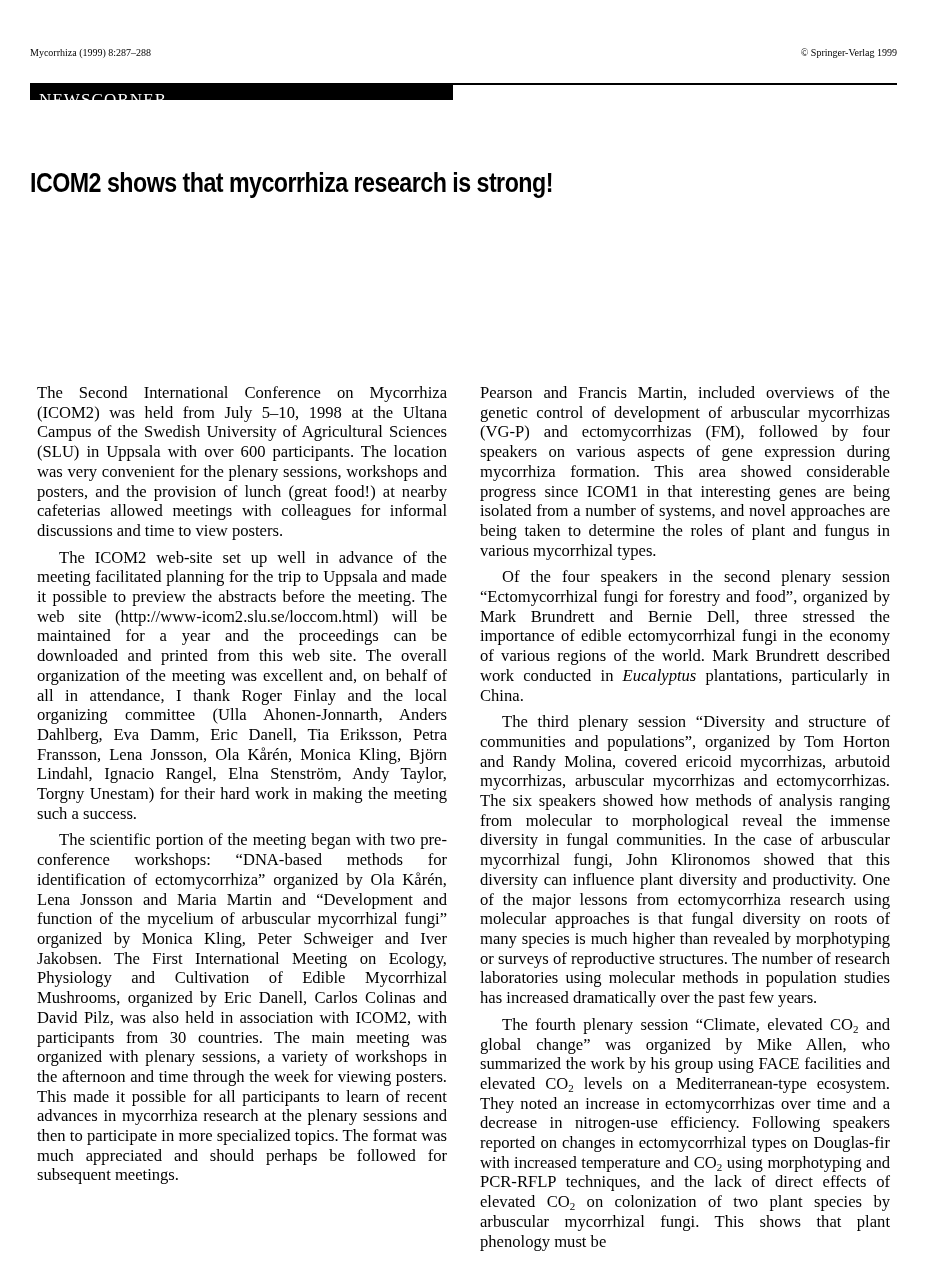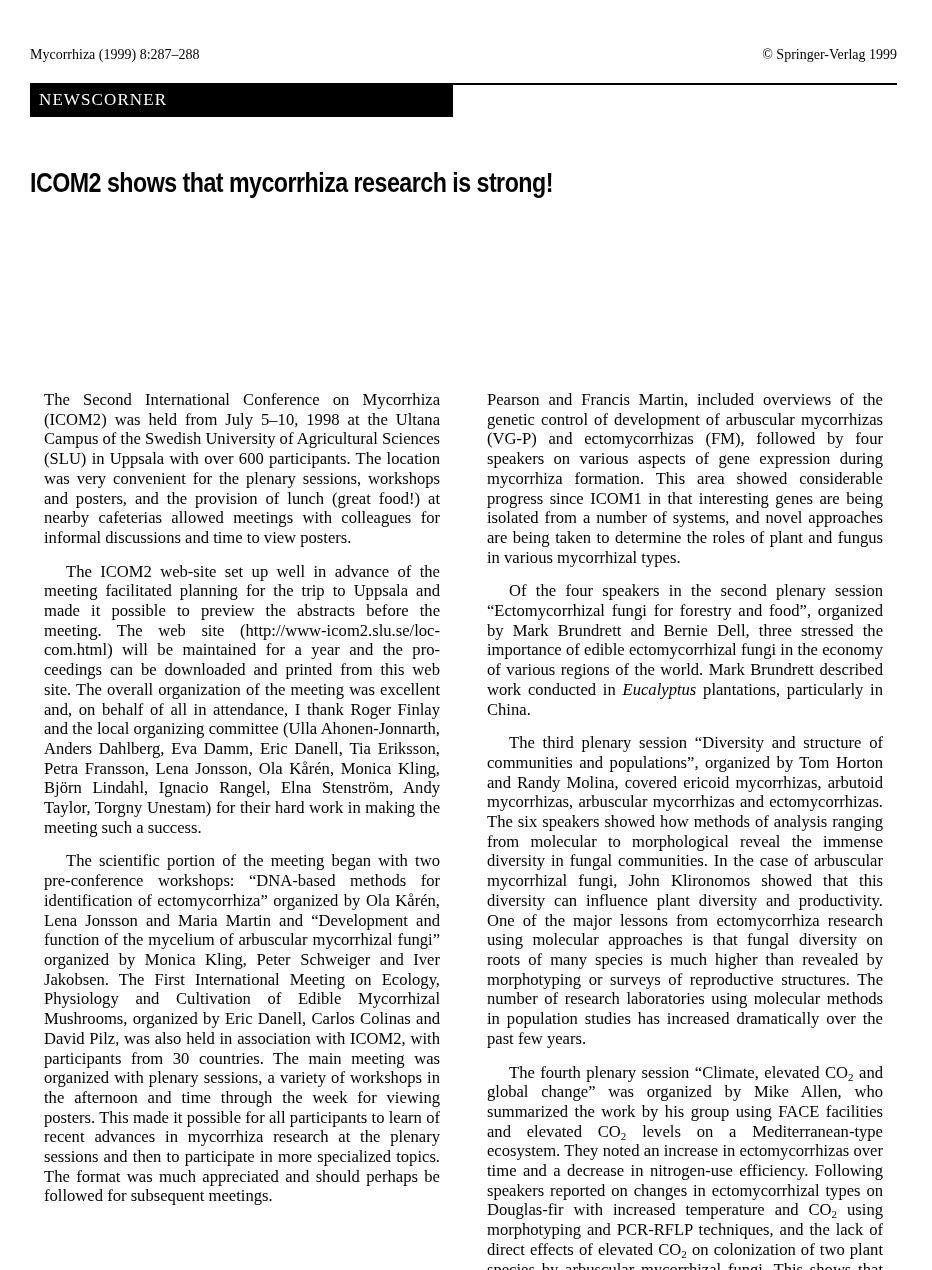--- a/index.html
+++ b/index.html
@@ -1,38 +1,38 @@
 <!DOCTYPE html>
 <html><head>
 <meta charset="utf-8">
 <style>
   html, body { margin: 0; padding: 0; background: #ffffff; }
   body { width: 932px; height: 1270px; position: relative; overflow: hidden; color: #000; }
 
   .running-head { position: absolute; top: 47px; left: 30px; right: 35px; height: 20px;
-    font-family: "Liberation Serif", serif; font-size: 14px; }
+    font-family: "Liberation Serif", serif; font-size: 10px; }
   .running-head .left { position: absolute; left: 0; top: 0; }
   .running-head .right { position: absolute; right: 0; top: 0; margin-left: 40px; }
 
   .section-rule { position: absolute; top: 83px; left: 453px; width: 444px; height: 2px; background: #000; }
-  .section-bar { position: absolute; top: 83px; left: 30px; width: 423px; height: 34px; background: #000; }
+  .section-bar { position: absolute; top: 83px; left: 30px; width: 423px; height: 17px; background: #000; }
   .section-bar span { position: absolute; left: 9px; top: 7px; color: #fff;
     font-family: "Liberation Serif", serif; font-size: 17px; letter-spacing: 1.1px; }
 
   .title { position: absolute; top: 168px; left: 30px; margin: 0;
     font-family: "Liberation Sans", "DejaVu Sans", sans-serif; font-weight: bold;
     font-size: 27px; letter-spacing: -0.6px; transform: scaleX(0.86); transform-origin: left top;
     white-space: nowrap; }
 
   .col { position: absolute; top: 376px; width: 424px;
     font-family: "Liberation Serif", serif; font-size: 16.6px; line-height: 19.7px;
     text-align: justify; hyphens: manual; }
   .col.left { left: 30px; }
   .col.right { left: 473px; font-family: Liberation Serif, serif; }
-  .col p { margin: 14px; text-indent: 0; }
+  .col p { margin: 7px; text-indent: 0; }
   .col p.indent { text-indent: 22px; }
   sub { font-size: 11px; line-height: 0; vertical-align: -3px; }
 </style>
 </head>
 <body>
 
 <div class="running-head">
   <span class="left">Mycorrhiza (1999) 8:287–288</span>
   <span class="right">© Springer-Verlag 1999</span>
 </div>

